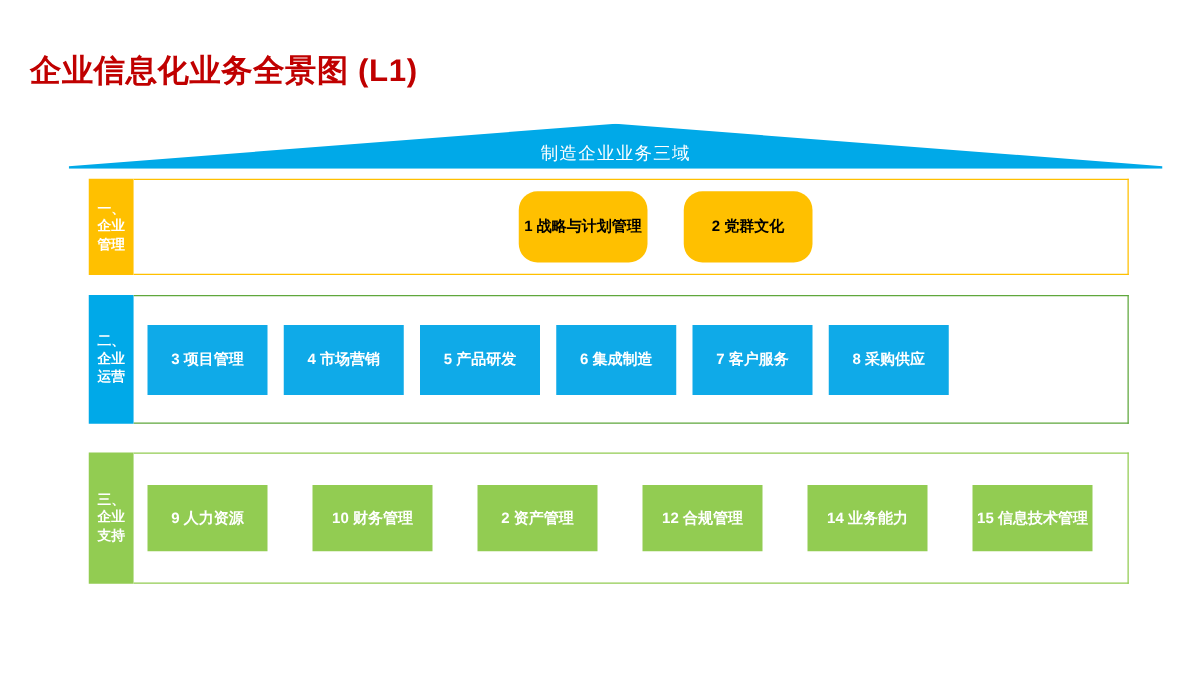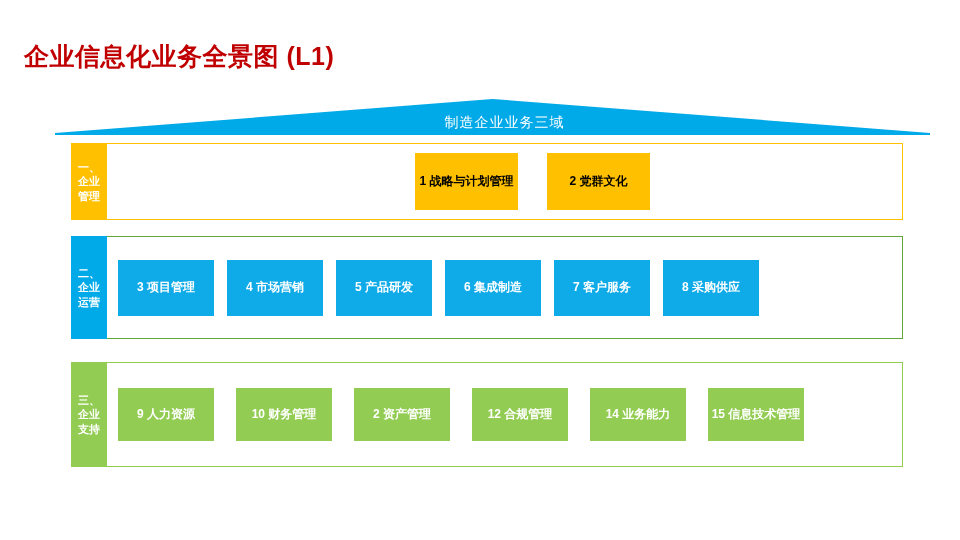--- a/index.html
+++ b/index.html
@@ -23,21 +23,21 @@
 
   
   #roof{
     position:absolute;
     left:55px; top:99px;
     width:875px; height:36px;
   }
   #roof svg{display:block;width:875px;height:36px;}
   #roof-label{
     position:absolute;
-    left:12px; top:0;
+    left:0; top:0;
     width:875px; height:36px;
     display:flex;
     align-items:flex-end;
     justify-content:center;
     color:#ffffff;
     font-size:14px;
     font-weight:normal;
     padding-bottom:3px;
     box-sizing:border-box;
     letter-spacing:1px;
@@ -83,20 +83,21 @@
     background:#ffffff;
     justify-content:flex-start;
     padding-left:308px;
     gap:29px;
   }
   .box-amber{
     background:#FFC000;
     color:#000000;
     width:103px;
     height:57px;
+    border-radius:15px;
   }
 
   
   #row-2{ top:236px; height:103px; }
   #row-2 .row-tab{ background:#00A9E8; }
   #row-2 .row-body{
     border:1px solid #5FA73C;
     border-left:none;
     background:#ffffff;
     justify-content:flex-start;
@@ -112,21 +113,21 @@
 
   
   #row-3{ top:362px; height:105px; }
   #row-3 .row-tab{ background:#92CC52; }
   #row-3 .row-body{
     border:1px solid #92CC52;
     border-left:none;
     background:#ffffff;
     justify-content:flex-start;
     padding-left:11px;
-    gap:22px;
+    gap:36px;
   }
   .box-green{
     background:#92CC52;
     color:#ffffff;
     width:96px;
     height:53px;
   }
 
   .box{
     display:flex;

